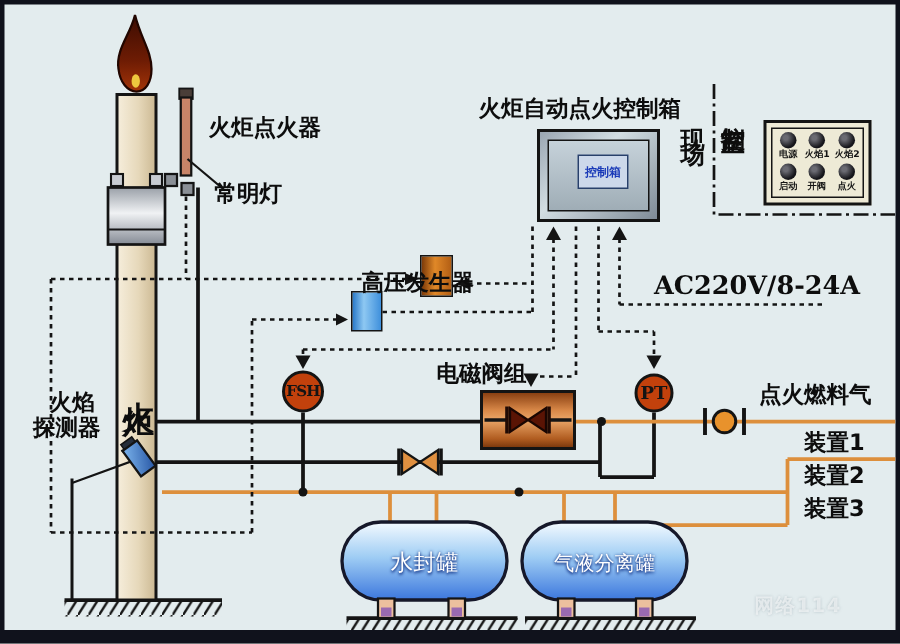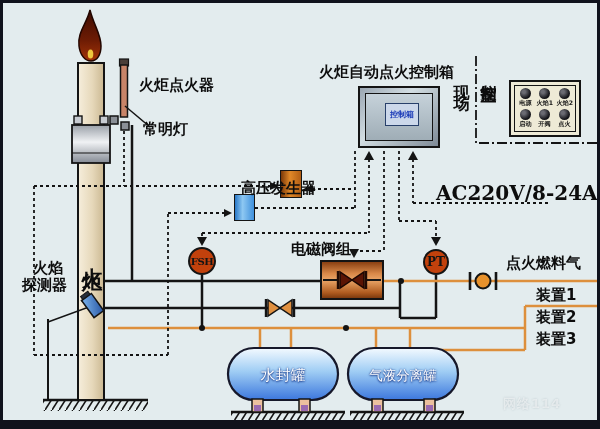--- a/index.html
+++ b/index.html
@@ -230,21 +230,21 @@
         </div>
     </div>
   </div>
 
   <div class="lbl" style="left:136px;top:74px;">火炬点火器</div>
   <div class="lbl" style="left:140px;top:118px;">常明灯</div>
   <div class="lbl" style="left:238px;top:145px;margin-top:32px;">高压发生器</div>
   <div class="lbl" style="left:316px;top:61px;">火炬自动点火控制箱</div>
   <div class="lbl vert" style="left:450px;top:70px;font-size:16px;letter-spacing:9px;">现场</div>
   <div class="lbl vert" style="left:477px;top:69px;font-size:16px;">控制室</div>
-  <div class="lbl serif" style="left:433px;top:179px;font-size:20px;">AC220V/8-24A</div>
+  <div class="lbl serif" style="left:433px;top:179px;font-size:17px;">AC220V/8-24A</div>
   <div class="lbl vert" style="left:77px;top:248px;font-size:21px;letter-spacing:3px;">火炬</div>
   <div class="lbl" style="left:30px;top:257px;">火焰</div>
   <div class="lbl" style="left:19px;top:274px;">探测器</div>
   <div class="lbl" style="left:288px;top:238px;">电磁阀组</div>
   <div class="lbl" style="left:503px;top:252px;">点火燃料气</div>
   <div class="lbl" style="left:533px;top:284px;">装置1</div>
   <div class="lbl" style="left:533px;top:306px;">装置2</div>
   <div class="lbl" style="left:533px;top:328px;">装置3</div>
 
   <div class="tank-lbl" style="left:232px;top:363px;width:96px;font-size:15px;">水封罐</div>

